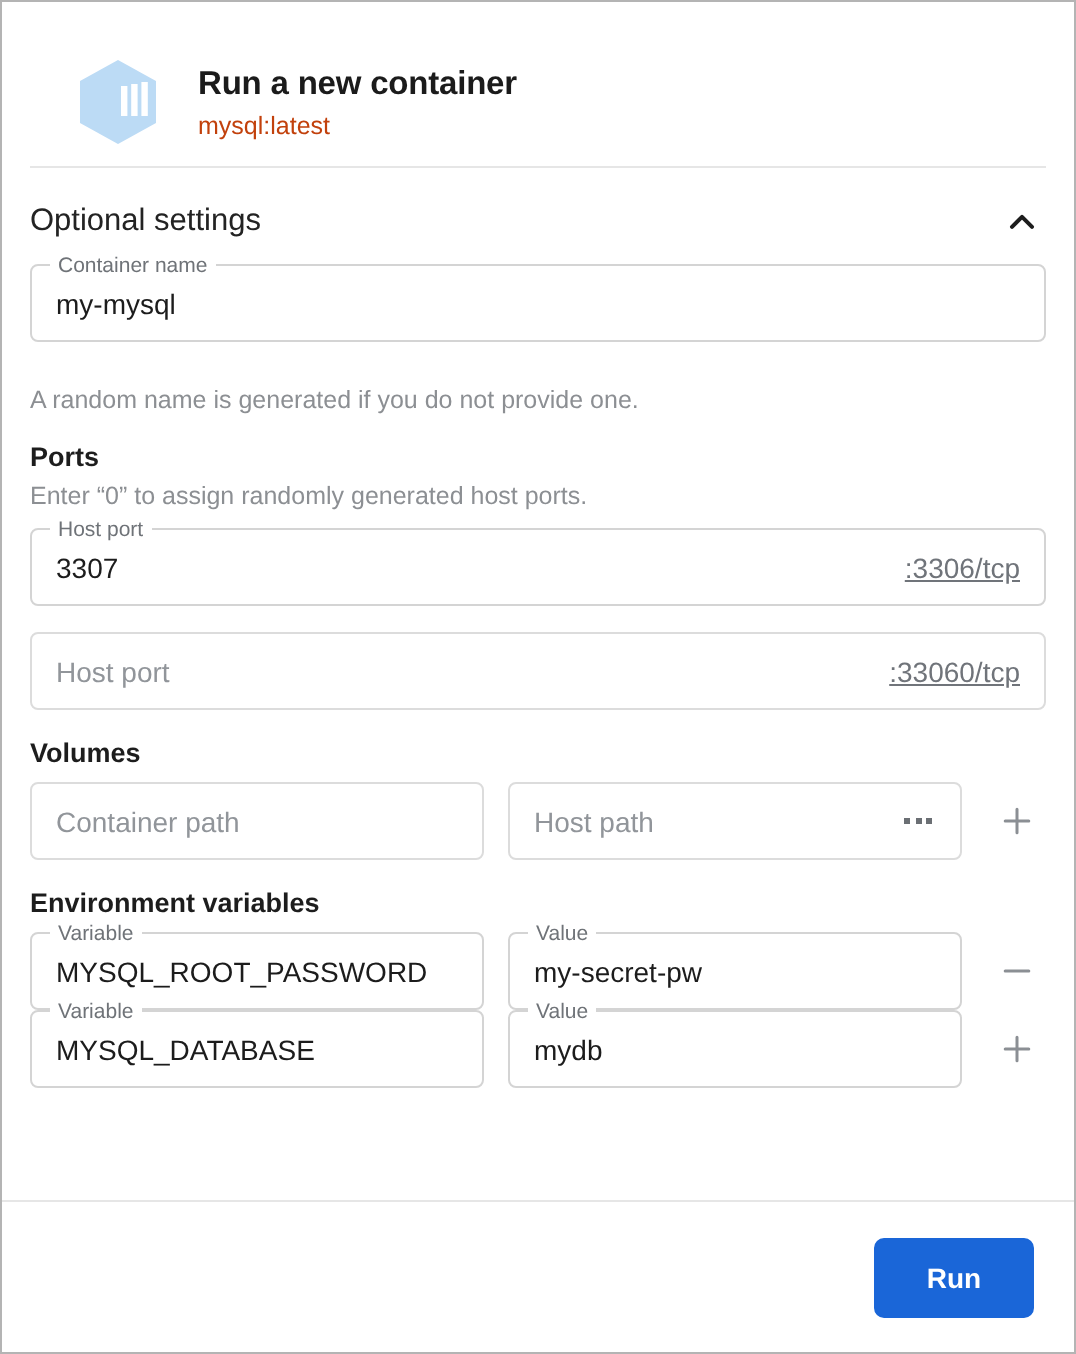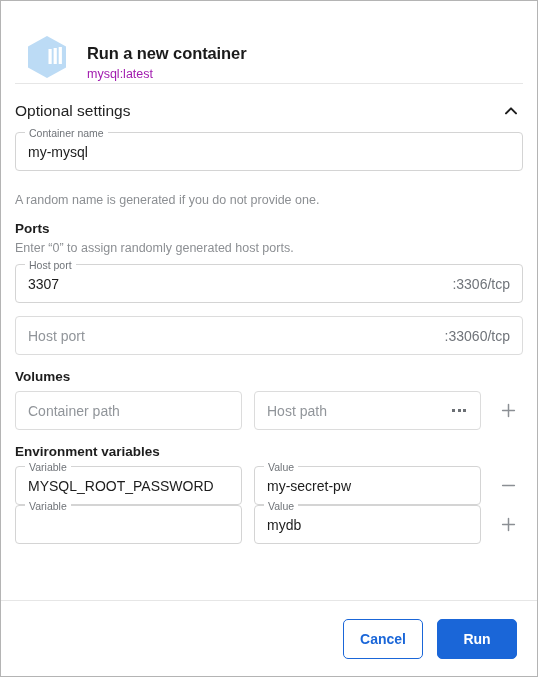--- a/index.html
+++ b/index.html
@@ -17,43 +17,43 @@
     width: 538px;
     height: 677px;
     background: #ffffff;
     border: 1px solid #b4b4b4;
     overflow: hidden;
   }
 
   
   .header {
     display: flex;
-    align-items: flex-end;
-    padding: 18px 16px 0 20px;
+    align-items: center;
+    padding: 18px 16px 0 32px;
     height: 82px;
   }
   .app-icon {
     width: 52px;
     height: 52px;
     flex: 0 0 52px;
     position: relative;
     margin-right: 14px;
   }
   .app-icon svg { display: block; }
   .header-text { display: flex; flex-direction: column; justify-content: center; }
   .header-title {
     font-size: 16.5px;
     font-weight: bold;
     color: #1b1b1b;
     letter-spacing: -0.1px;
     line-height: 22px;
   }
   .header-sub {
     font-size: 12.5px;
-    color: #a21caf;
+    color: #c2410c;
     line-height: 18px;
     margin-top: 1px;
   }
 
   .divider {
     height: 1px;
     background: #e6e6e6;
     margin: 0 14px;
   }
 
@@ -142,20 +142,21 @@
     color: #91959a;
     line-height: 18px;
     flex: 1;
     white-space: nowrap;
   }
   .field-suffix {
     font-size: 14px;
     color: #70747a;
     margin-left: 8px;
     white-space: nowrap;
+    text-decoration: underline;
   }
   .field-trailing-icon {
     display: flex;
     align-items: center;
     justify-content: center;
     width: 18px;
     height: 18px;
     margin-left: 6px;
     cursor: pointer;
   }
@@ -320,33 +321,33 @@
         <div class="side-btn">
           <svg width="17" height="17" viewBox="0 0 17 17" aria-hidden="true">
             <path d="M2.6 8.5 H14.4" stroke="#8b8f94" stroke-width="1.5" stroke-linecap="round"></path>
           </svg>
         </div>
       </div>
 
       <div class="pair-row">
         <div class="field filled">
           <span class="field-label">Variable</span>
+          <span class="field-value">MYSQL_DATABASE</span>
         </div>
         <div class="field filled">
           <span class="field-label">Value</span>
           <span class="field-value">mydb</span>
         </div>
         <div class="side-btn">
           <svg width="17" height="17" viewBox="0 0 17 17" aria-hidden="true">
             <path d="M8.5 2.6 V14.4 M2.6 8.5 H14.4" stroke="#8b8f94" stroke-width="1.5" stroke-linecap="round"></path>
           </svg>
         </div>
       </div>
 
     </div>
   </div>
 
   <div class="footer">
-    <div class="btn btn-outline">Cancel</div>
     <div class="btn btn-primary">Run</div>
   </div>
 
 </div>
 
 </body></html>

